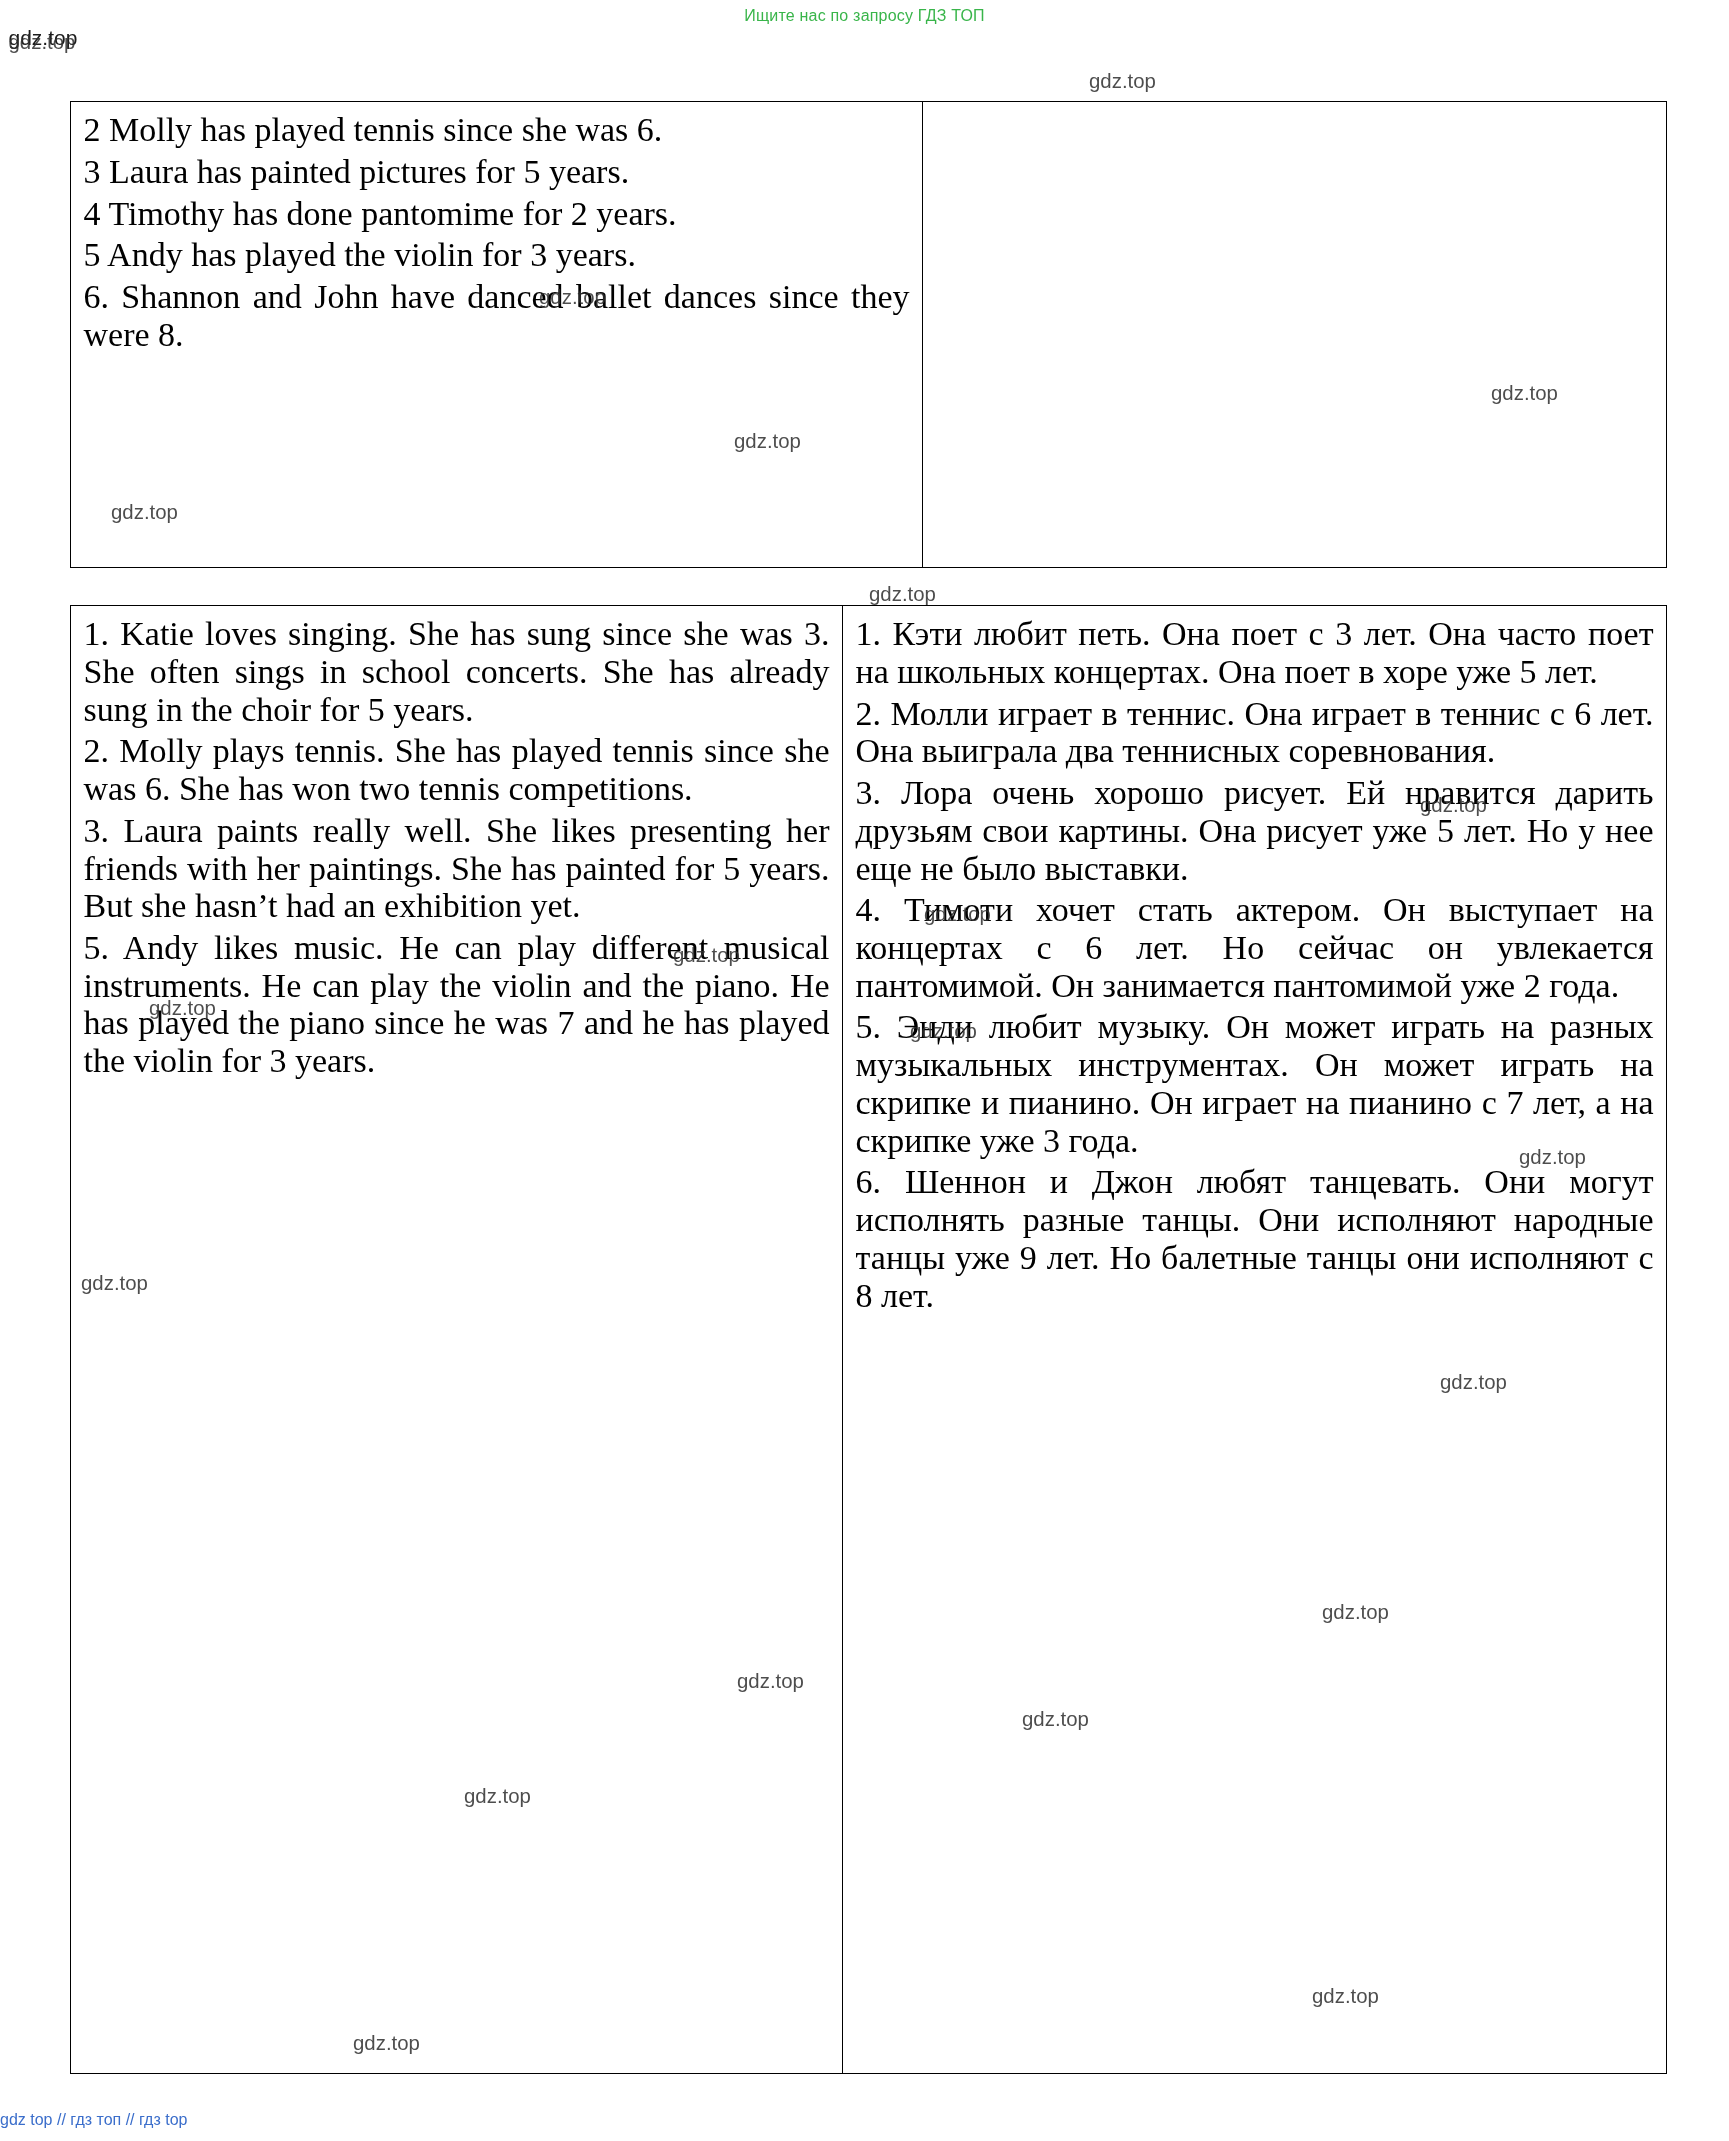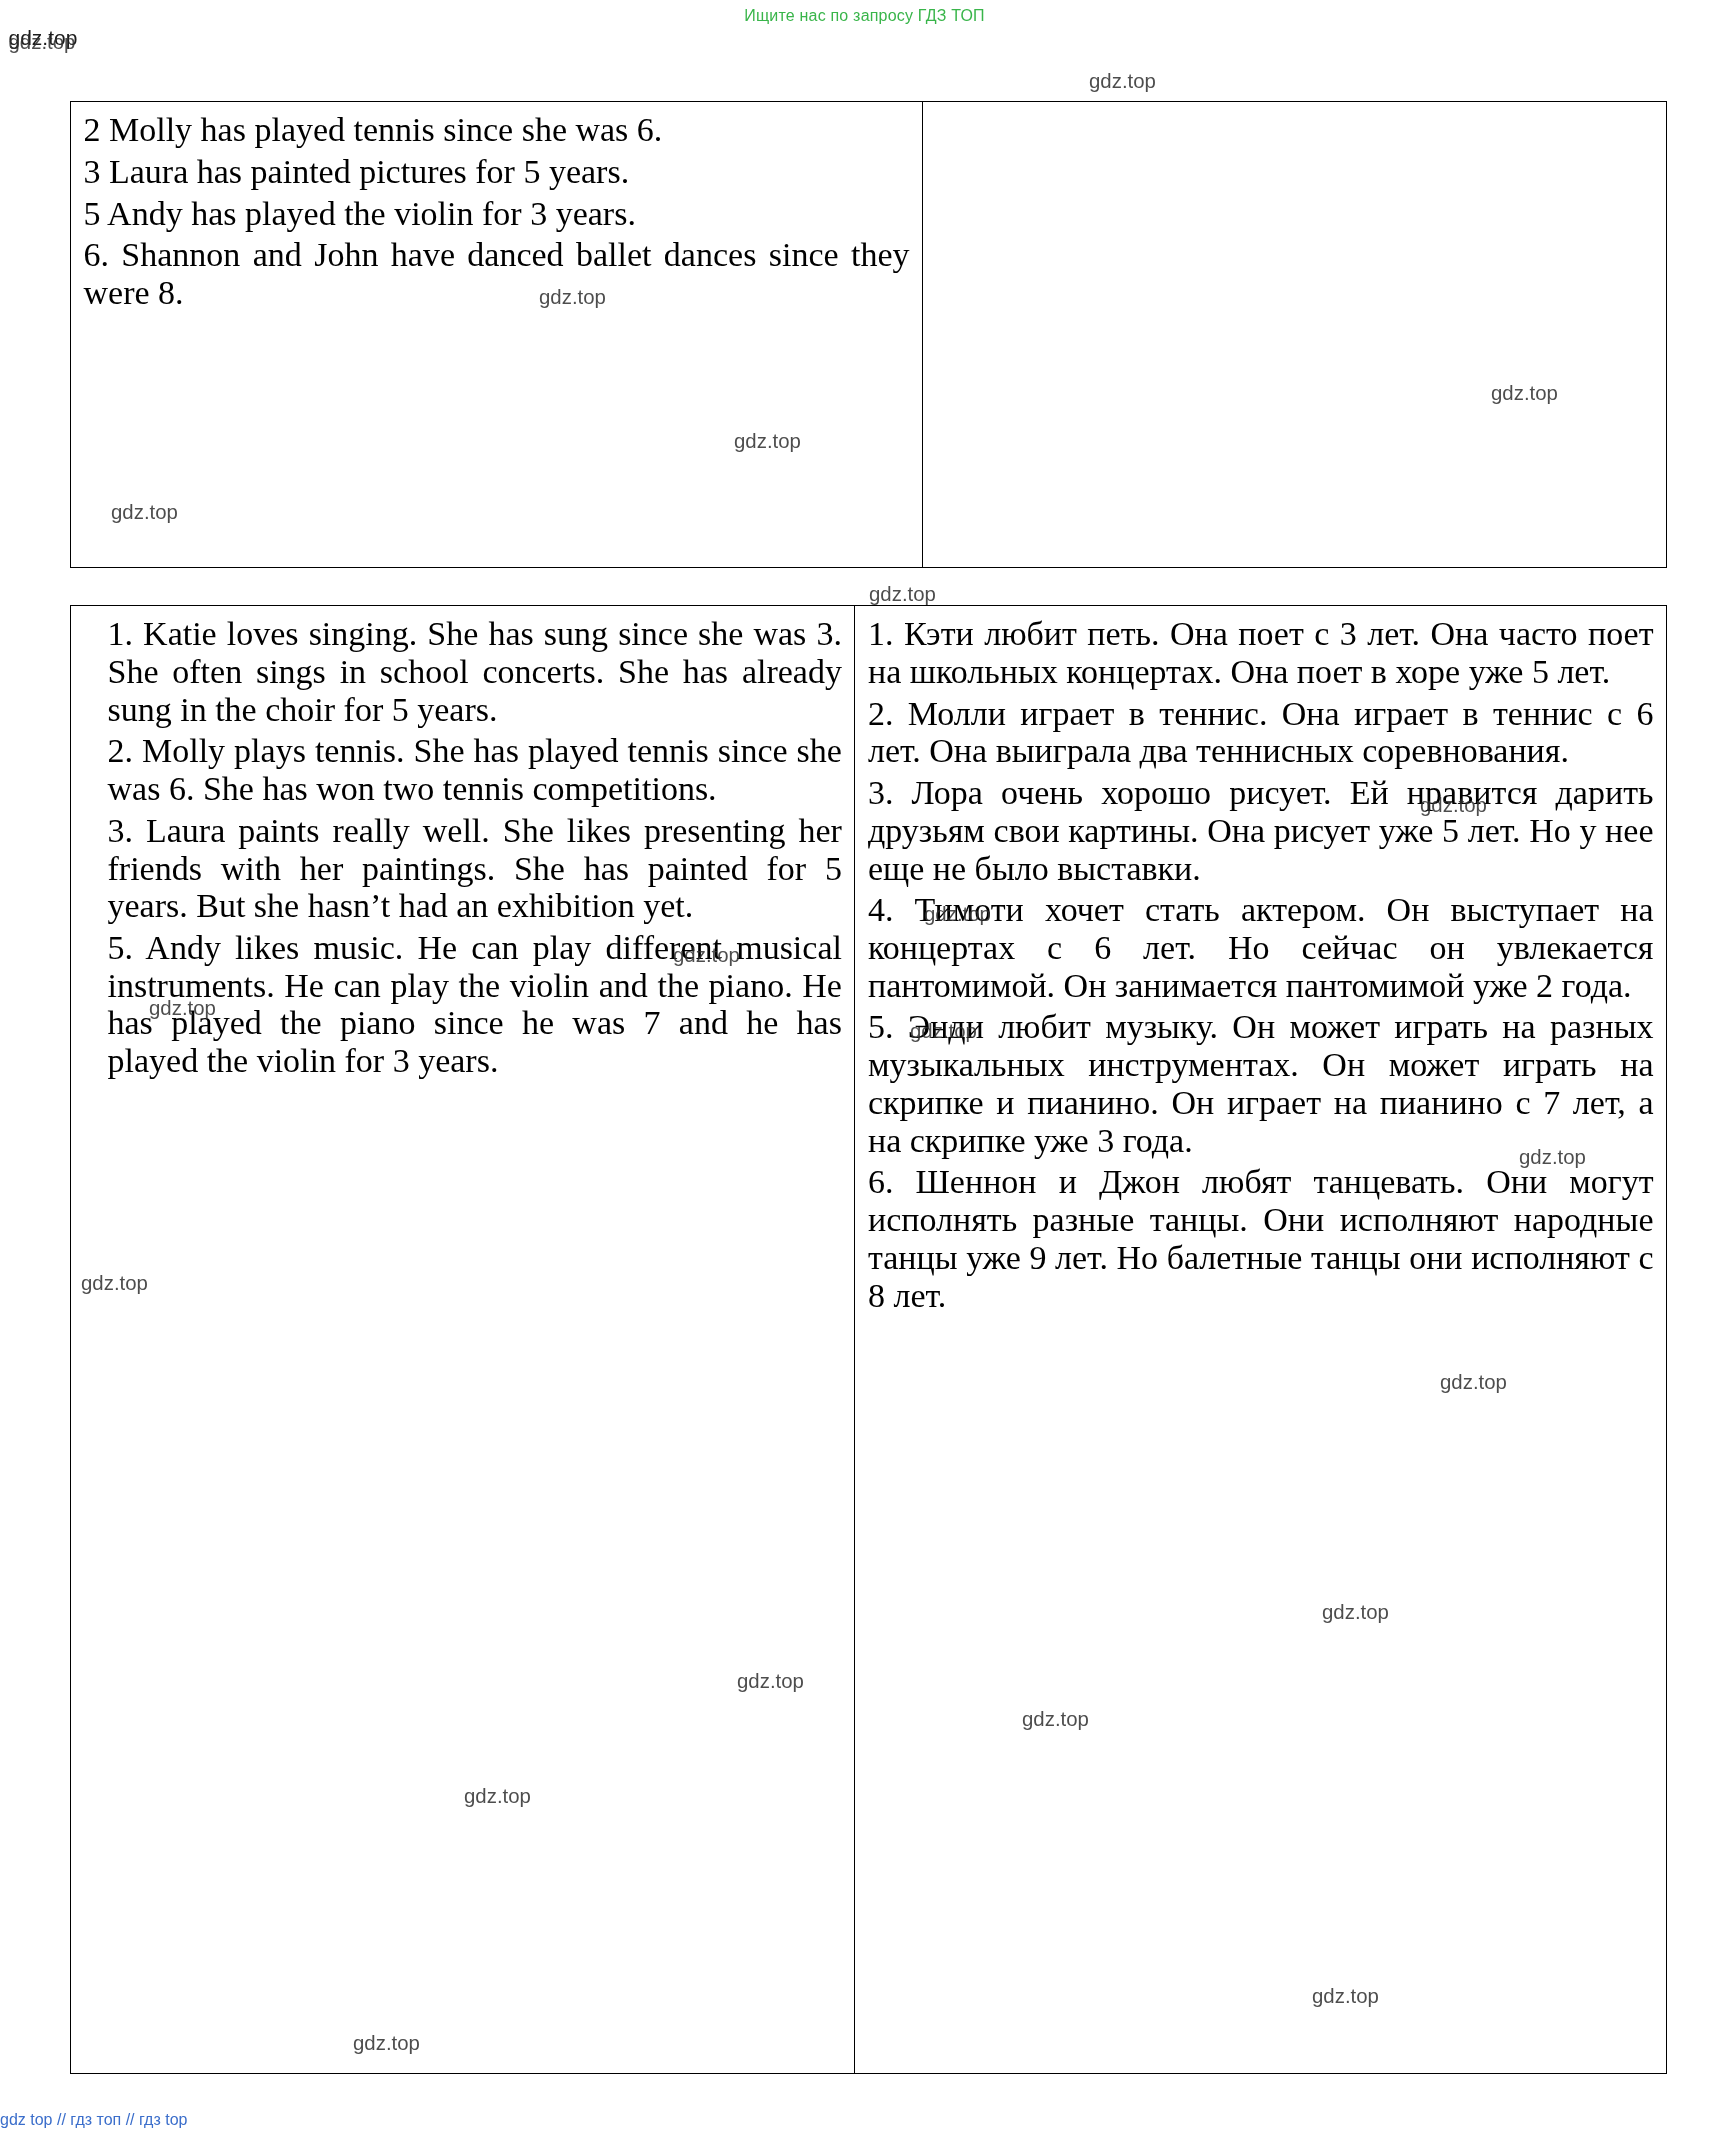--- a/index.html
+++ b/index.html
@@ -82,21 +82,20 @@
   }
   #block1 .col-left { width: 852px; }
   #block1 .col-right { width: 745px; }
 
   
   #block2 {
     top: 605px;
     left: 70px;
     width: 1597px;
     height: 1469px;
-    padding-left: 24px;
   }
   #block2 .col-left { width: 773px; }
   #block2 .col-right { width: 824px; }
 
   .bottom-footer {
     position: absolute;
     bottom: 12px;
     left: 0;
     width: 100%;
     font-family: "Liberation Sans", sans-serif;
@@ -110,20 +109,21 @@
 <div class="page">
 
   <div class="top-banner">Ищите нас по запросу ГДЗ ТОП</div>
 
   <div class="corner-mark" style="top:25.6px;left:8.5px;">gdz.top</div>
 
   <div class="table-block" id="block1">
     <div class="col col-left">
       <p class="ln">2 Molly has played tennis since she was 6.</p>
       <p class="ln">3 Laura has painted pictures for 5 years.</p>
+      <p class="ln just">4 Timothy has done pantomime for 2 years.</p>
       <p class="ln">5 Andy has played the violin for 3 years.</p>
       <p class="ln just">6. Shannon and John have danced ballet dances since they were 8.</p>
     </div>
   </div>
 
   <div class="table-block" id="block2">
     <div class="col col-left">
       <p class="ln just">1. Katie loves singing. She has sung since she was 3. She often sings in school concerts. She has already sung in the choir for 5 years.</p>
       <p class="ln just">2. Molly plays tennis. She has played tennis since she was 6. She has won two tennis competitions.</p>
       <p class="ln just">3. Laura paints really well. She likes presenting her friends with her paintings. She has painted for 5 years. But she hasn’t had an exhibition yet.</p>

